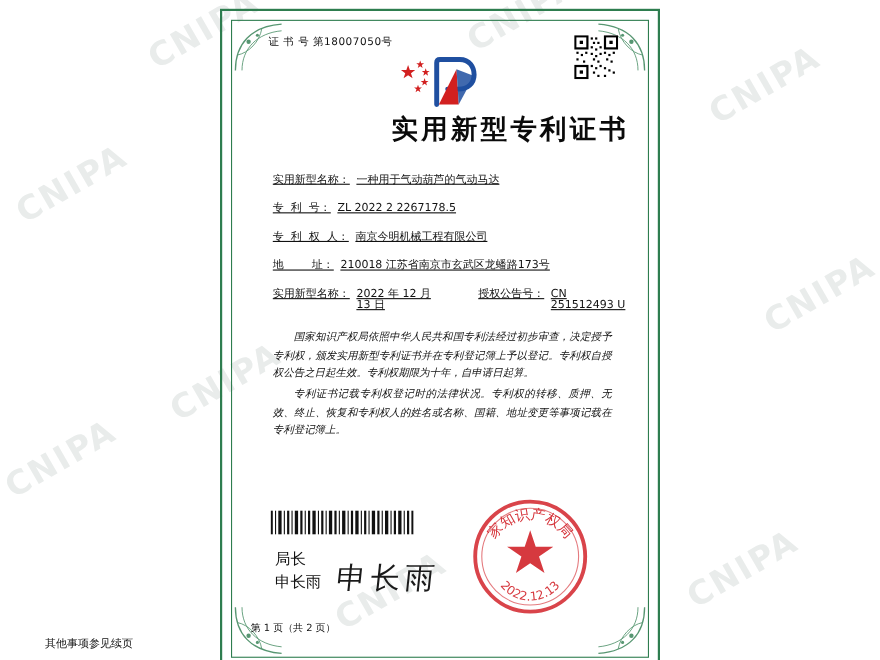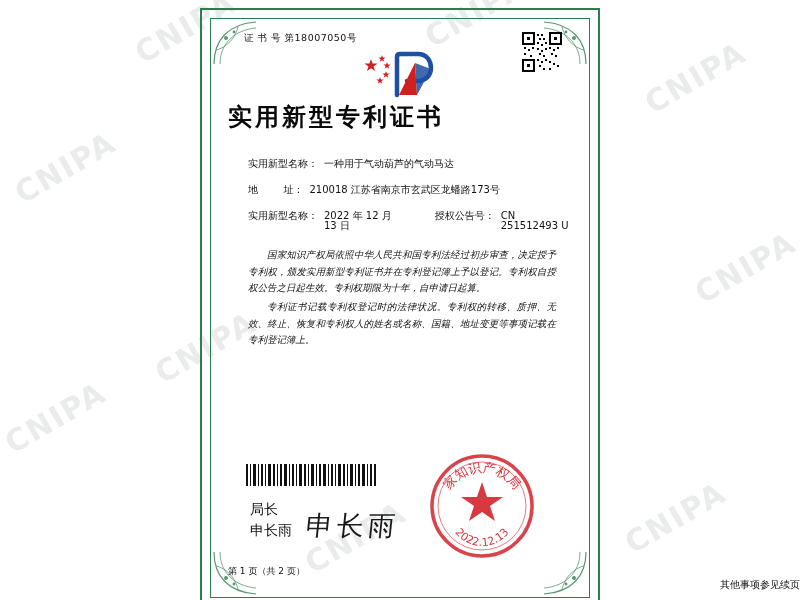--- a/index.html
+++ b/index.html
@@ -88,34 +88,35 @@
     top: 0px;
     width: 40px;
     height: 40px;
   }
   .logo-wrap {
     margin-top: 4px;
     text-align: center;
     height: 50px;
   }
   .title {
-    text-align: left;
+    text-align: right;
     font-size: 24px;
     font-weight: bold;
     color: #0a0a0a;
     letter-spacing: 3px;
     margin-top: 2px;
     font-family: "DejaVu Sans", "Liberation Sans", sans-serif;
   }
   .fields {
     margin-top: 26px;
     margin-left: 20px;
     font-size: 10px;
     color: #111;
     line-height: 1;
+    text-decoration: underline;
   }
   .field-row {
     display: flex;
     align-items: baseline;
     margin-bottom: 16px;
   }
   .f-label {
     white-space: pre;
     flex: 0 0 auto;
   }
@@ -175,21 +176,21 @@
     left: 0;
     right: 0;
     text-align: left;
     font-size: 9px;
     color: #111;
   }
   .footnote {
     position: absolute;
     left: 0; right: 0;
     top: 578px;
-    text-align: right;
+    text-align: left;
     font-size: 10px;
     color: #111;
     padding-left: 41px;
   }
 </style>
 </head>
 <body>
 
 <div id="page">
 
@@ -304,20 +305,28 @@
       </div>
 
       <div class="title">实用新型专利证书</div>
 
       <div class="fields">
         <div class="field-row">
           <span class="f-label">实用新型名称：</span>
           <span class="f-value">一种用于气动葫芦的气动马达</span>
         </div>
         <div class="field-row">
+          <span class="f-label">专  利  号：</span>
+          <span class="f-value">ZL 2022 2 2267178.5</span>
+        </div>
+        <div class="field-row">
+          <span class="f-label">专  利  权  人：</span>
+          <span class="f-value">南京今明机械工程有限公司</span>
+        </div>
+        <div class="field-row">
           <span class="f-label">地        址：</span>
           <span class="f-value">210018 江苏省南京市玄武区龙蟠路173号</span>
         </div>
         <div class="field-row">
           <span class="f-label">实用新型名称：</span>
           <span class="f-value">2022 年 12 月 13 日</span>
           <span class="f-label2">授权公告号：</span>
           <span class="f-value">CN 251512493 U</span>
         </div>
       </div>

